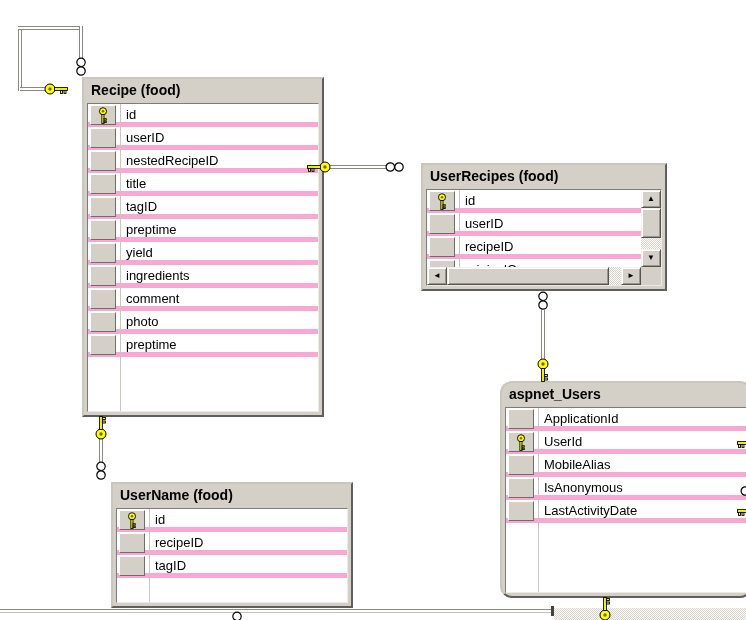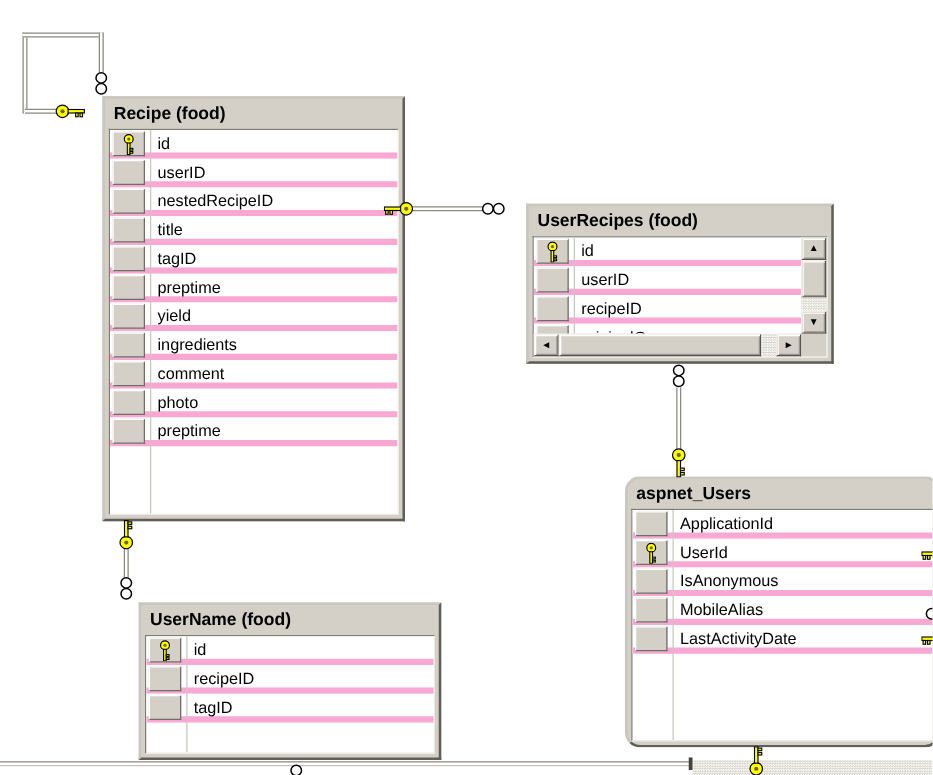--- a/index.html
+++ b/index.html
@@ -198,25 +198,25 @@
                   <circle cx="7" cy="6" r="1.8" fill="#6b6b00"></circle>
                   <rect x="5.4" y="10.5" width="3" height="13" fill="#ffff00" stroke="#000" stroke-width="1.2"></rect>
                   <rect x="8.4" y="16.5" width="3.2" height="2" fill="#ffff00" stroke="#000" stroke-width="1.2"></rect>
                   <rect x="8.4" y="20" width="3.2" height="2" fill="#ffff00" stroke="#000" stroke-width="1.2"></rect>
                 </svg></span>
             </div>
             <div class="row-label">UserId</div>
           </div>
         <div class="row">
             <div class="handle"></div>
+            <div class="row-label">MobileAlias</div>
+          </div>
+        <div class="row">
+            <div class="handle"></div>
             <div class="row-label">IsAnonymous</div>
-          </div>
-        <div class="row">
-            <div class="handle"></div>
-            <div class="row-label">MobileAlias</div>
           </div>
         <div class="row">
             <div class="handle"></div>
             <div class="row-label">LastActivityDate</div>
           </div>
         <div class="vline"></div>
       </div>
     </div>
   </div>
 

